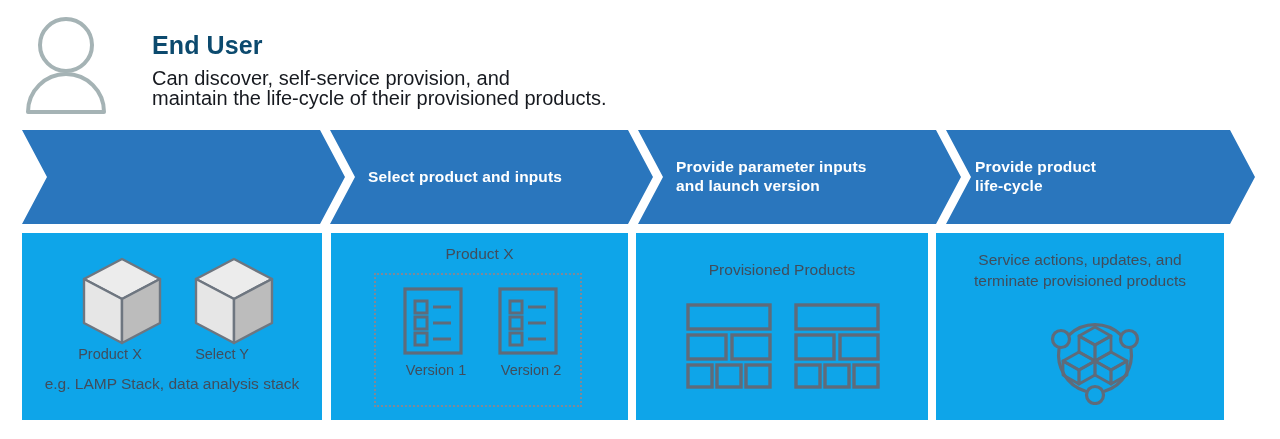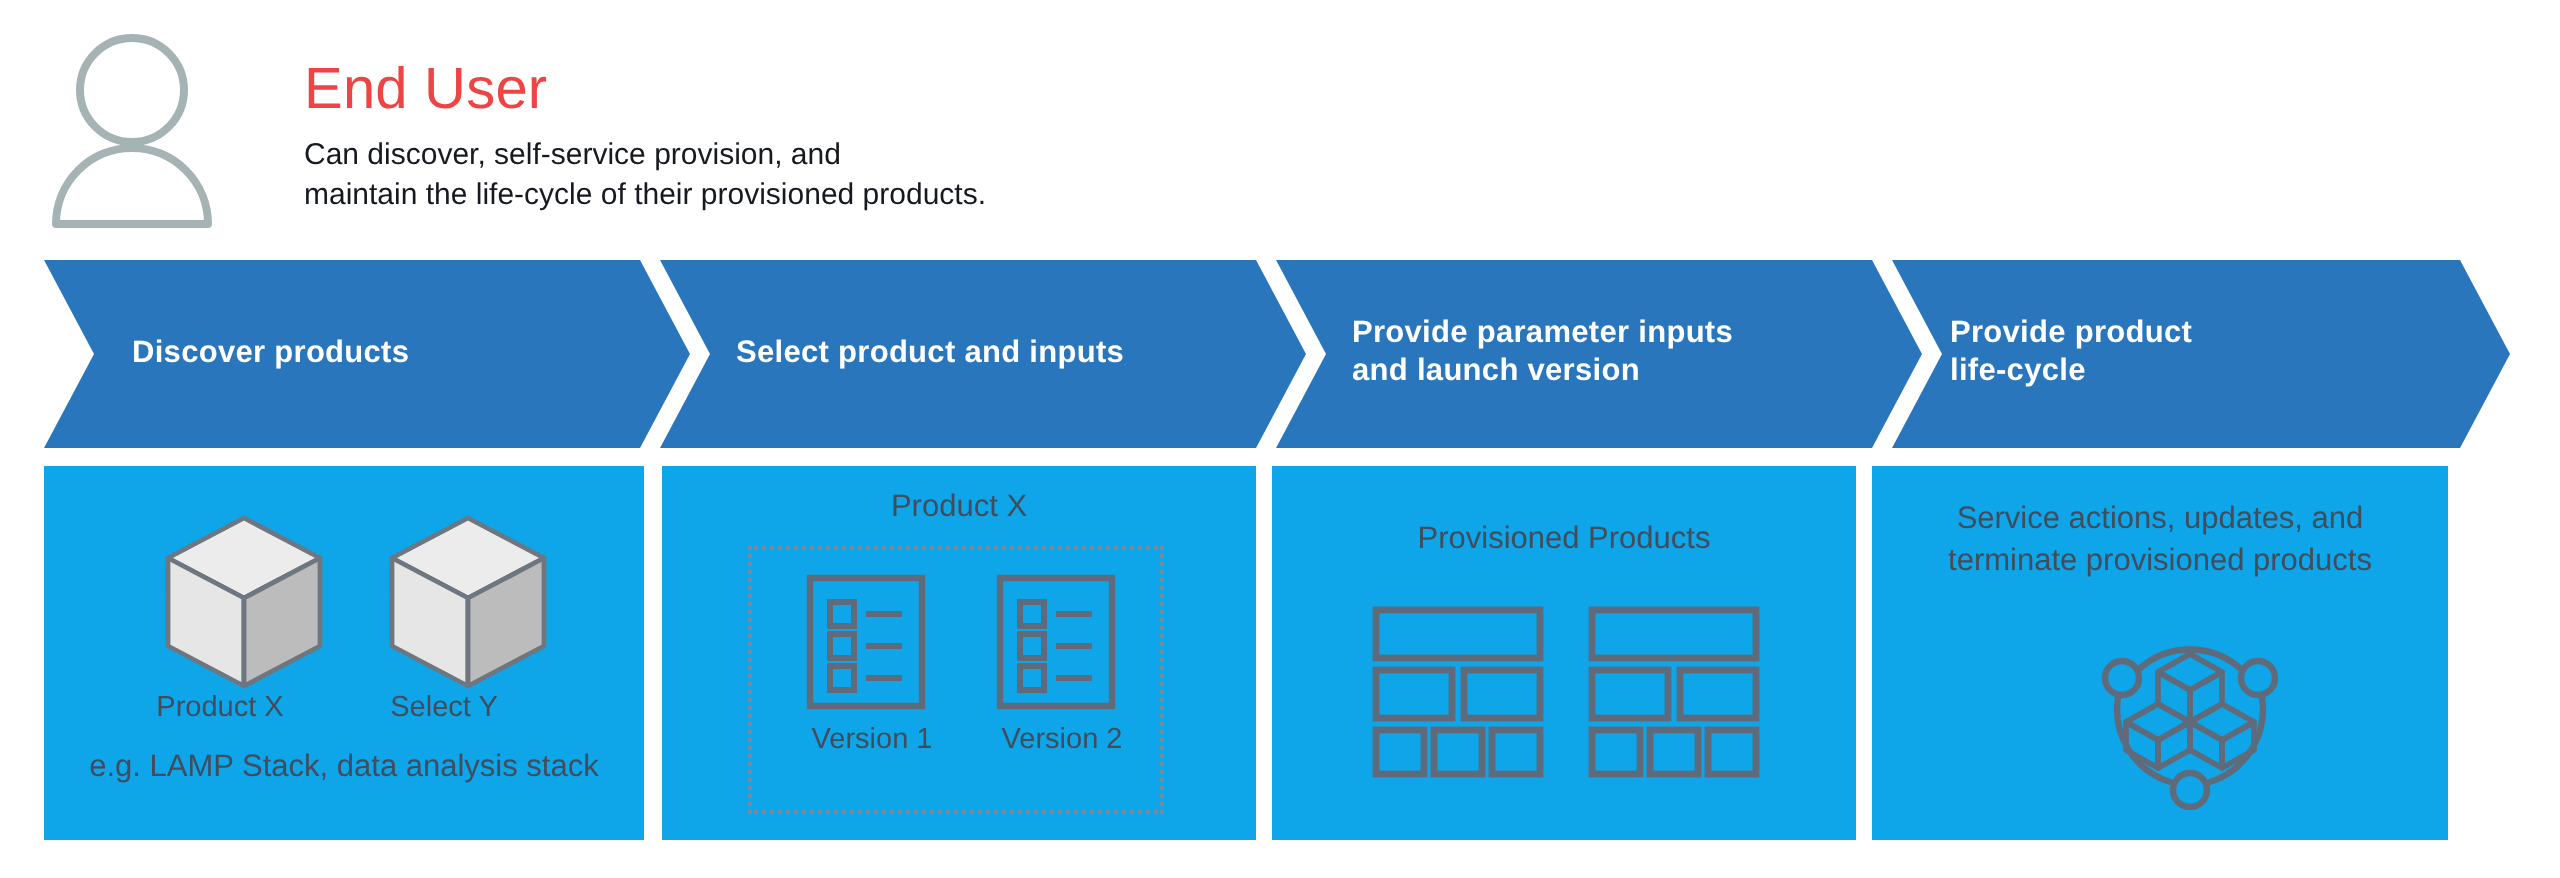--- a/index.html
+++ b/index.html
@@ -7,22 +7,22 @@
     width:1280px;height:439px;background:#ffffff;overflow:hidden;
     font-family:"Liberation Sans","DejaVu Sans",sans-serif;
     color:#16191f;position:relative;
   }
   .stage{position:absolute;left:0;top:0;width:1280px;height:439px;}
 
   
   .header{position:absolute;left:22px;top:8px;width:1000px;height:112px;}
   .avatar{position:absolute;left:0;top:4px;width:112px;height:108px;}
   .hdr-text{position:absolute;left:130px;top:22px;}
-  .hdr-title{font-size:29px;line-height:30px;color:#ef4444;font-weight:400;letter-spacing:.1px;}
-  .hdr-sub{margin-top:8px;font-size:15px;line-height:20px;color:#16191f;}
+  .hdr-title{font-size:25px;line-height:30px;color:#0c4a6e;font-weight:700;letter-spacing:.1px;}
+  .hdr-sub{margin-top:8px;font-size:20px;line-height:20px;color:#16191f;}
   .hdr-sub span{display:block;}
 
   
   .band{position:absolute;left:0;top:130px;width:1280px;height:94px;}
   .band svg{display:block;}
   .chev-labels{position:absolute;left:0;top:130px;width:1280px;height:94px;}
   .chev-label{
     position:absolute;color:#ffffff;font-weight:bold;font-size:15.5px;
     line-height:19px;letter-spacing:.15px;
   }
@@ -110,24 +110,20 @@
       <g fill="#2a76bd">
         <polygon points="22,0 320,0 345,47 320,94 22,94 47,47"></polygon>
         <polygon points="330,0 628,0 653,47 628,94 330,94 355,47"></polygon>
         <polygon points="638,0 936,0 961,47 936,94 638,94 663,47"></polygon>
         <polygon points="946,0 1230,0 1255,47 1230,94 946,94 971,47"></polygon>
       </g>
     </svg>
   </div>
 
   <div class="chev-labels">
-    <div class="chev-label cl1">
-      <span>Discover products</span>
-      <span></span>
-    </div>
     <div class="chev-label cl2">
       <span>Select product and inputs</span>
       <span></span>
     </div>
     <div class="chev-label cl3">
       <span>Provide parameter inputs</span>
       <span>and launch version</span>
     </div>
     <div class="chev-label cl4">
       <span>Provide product</span>

